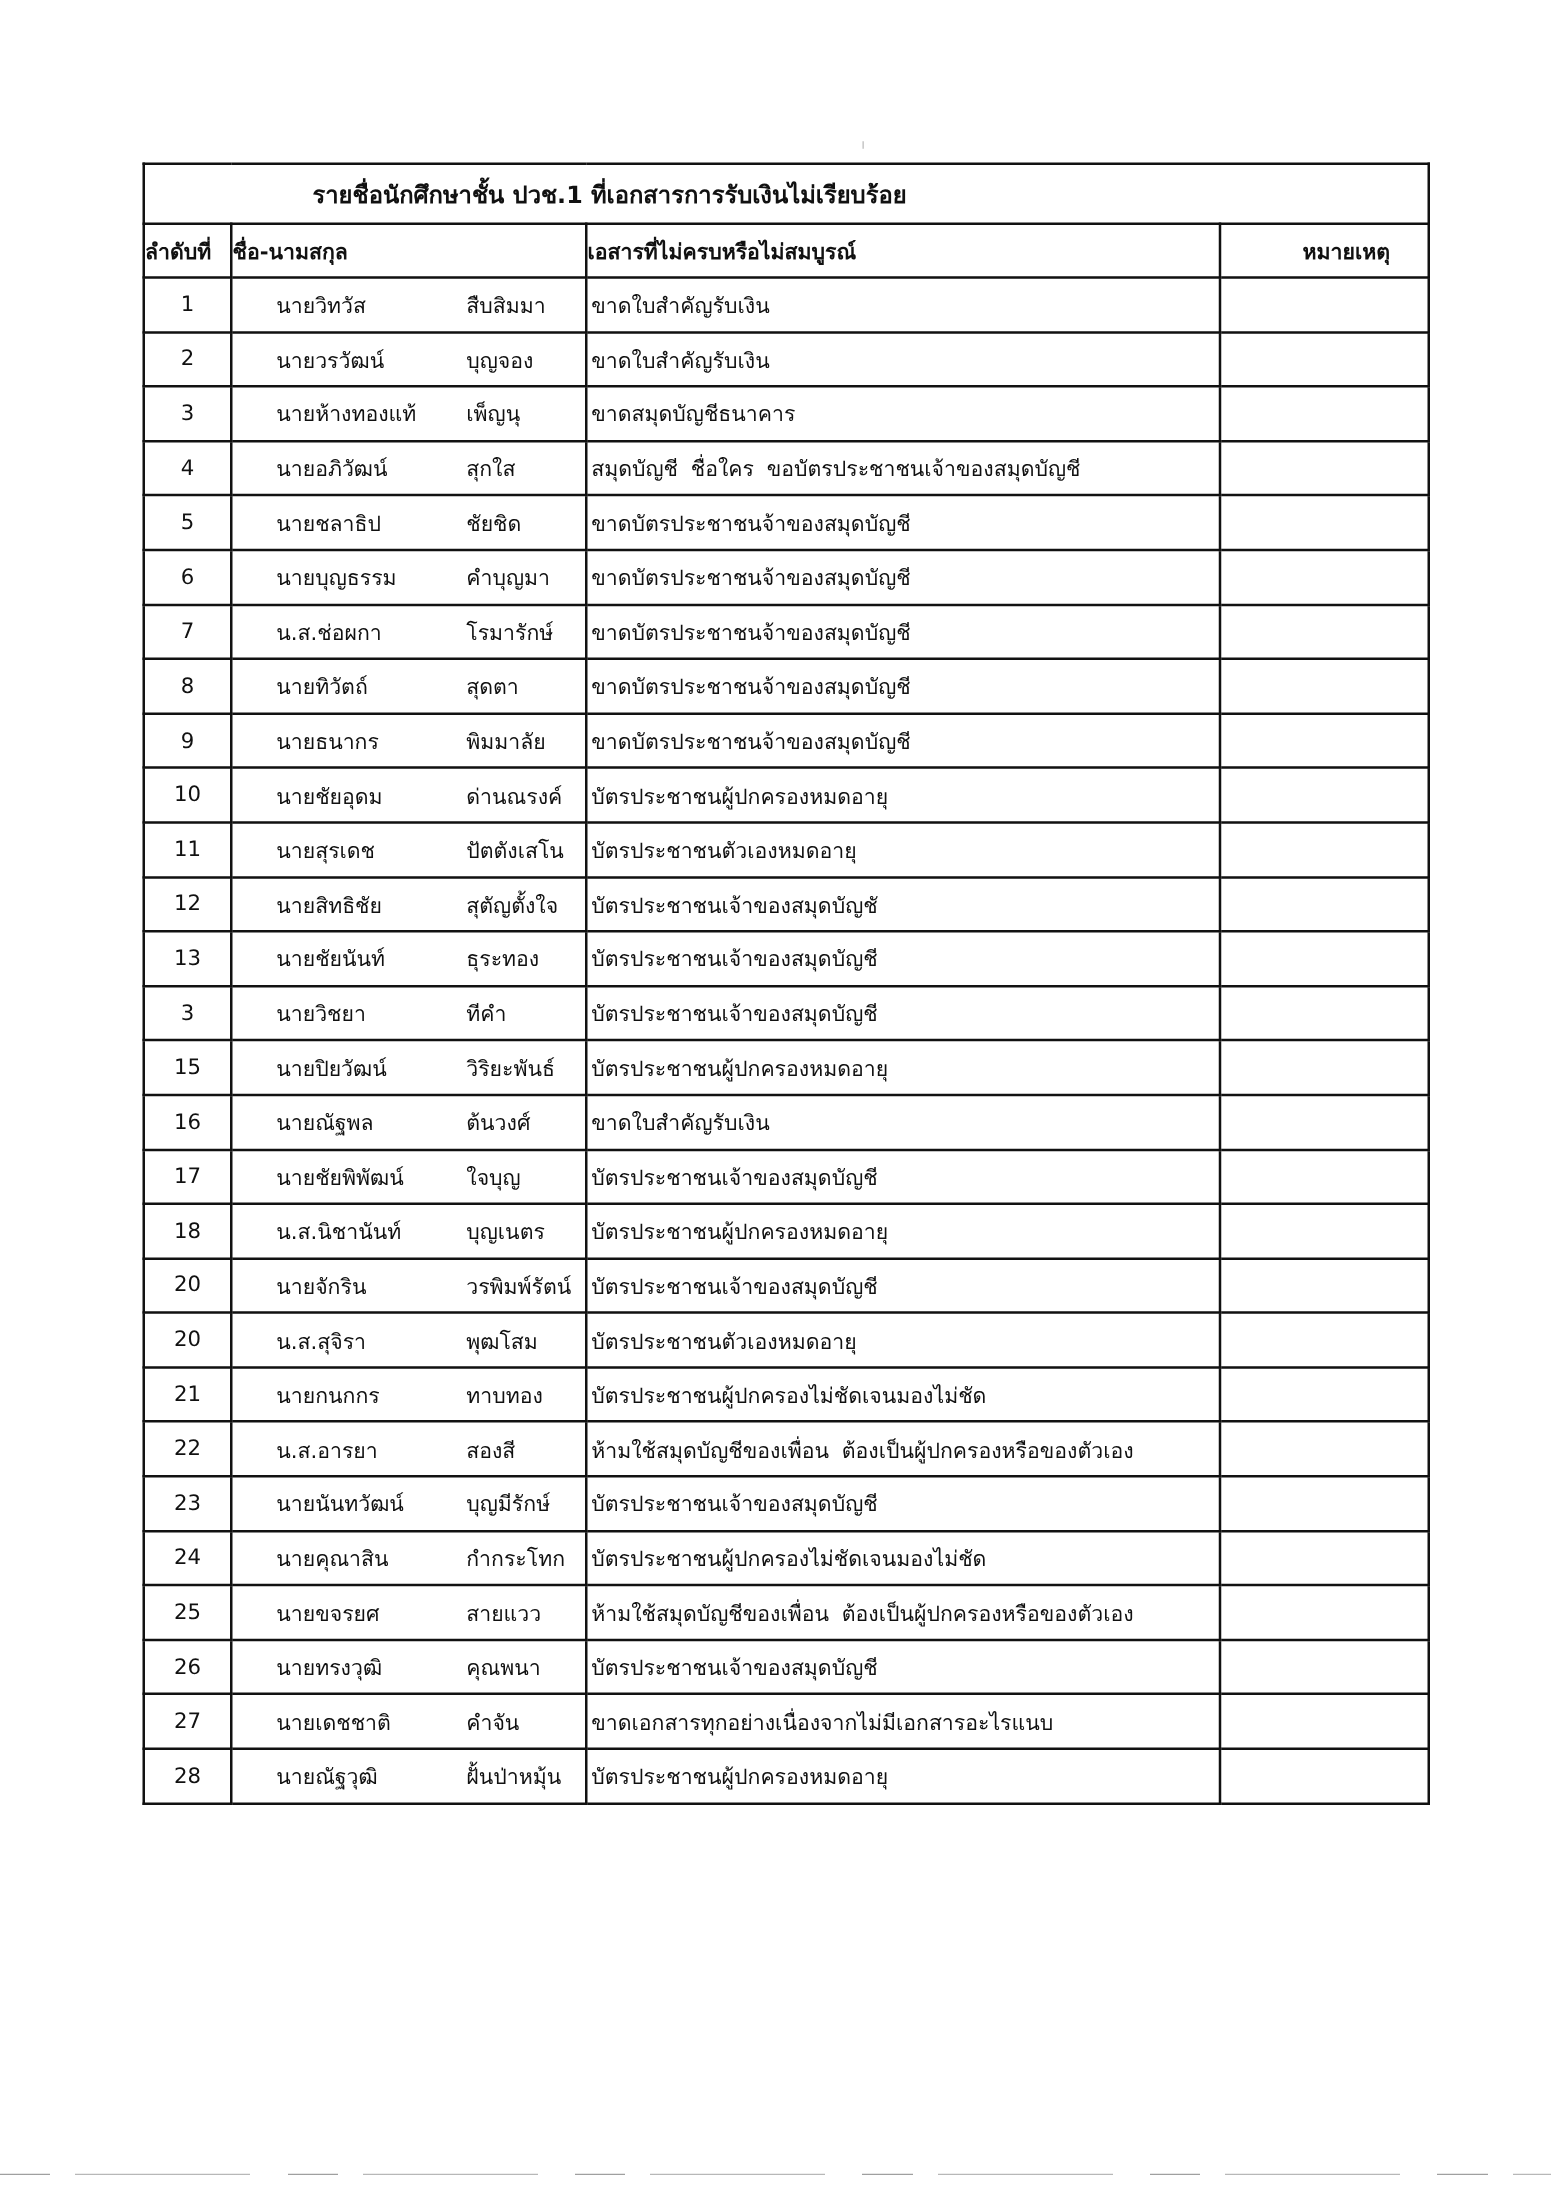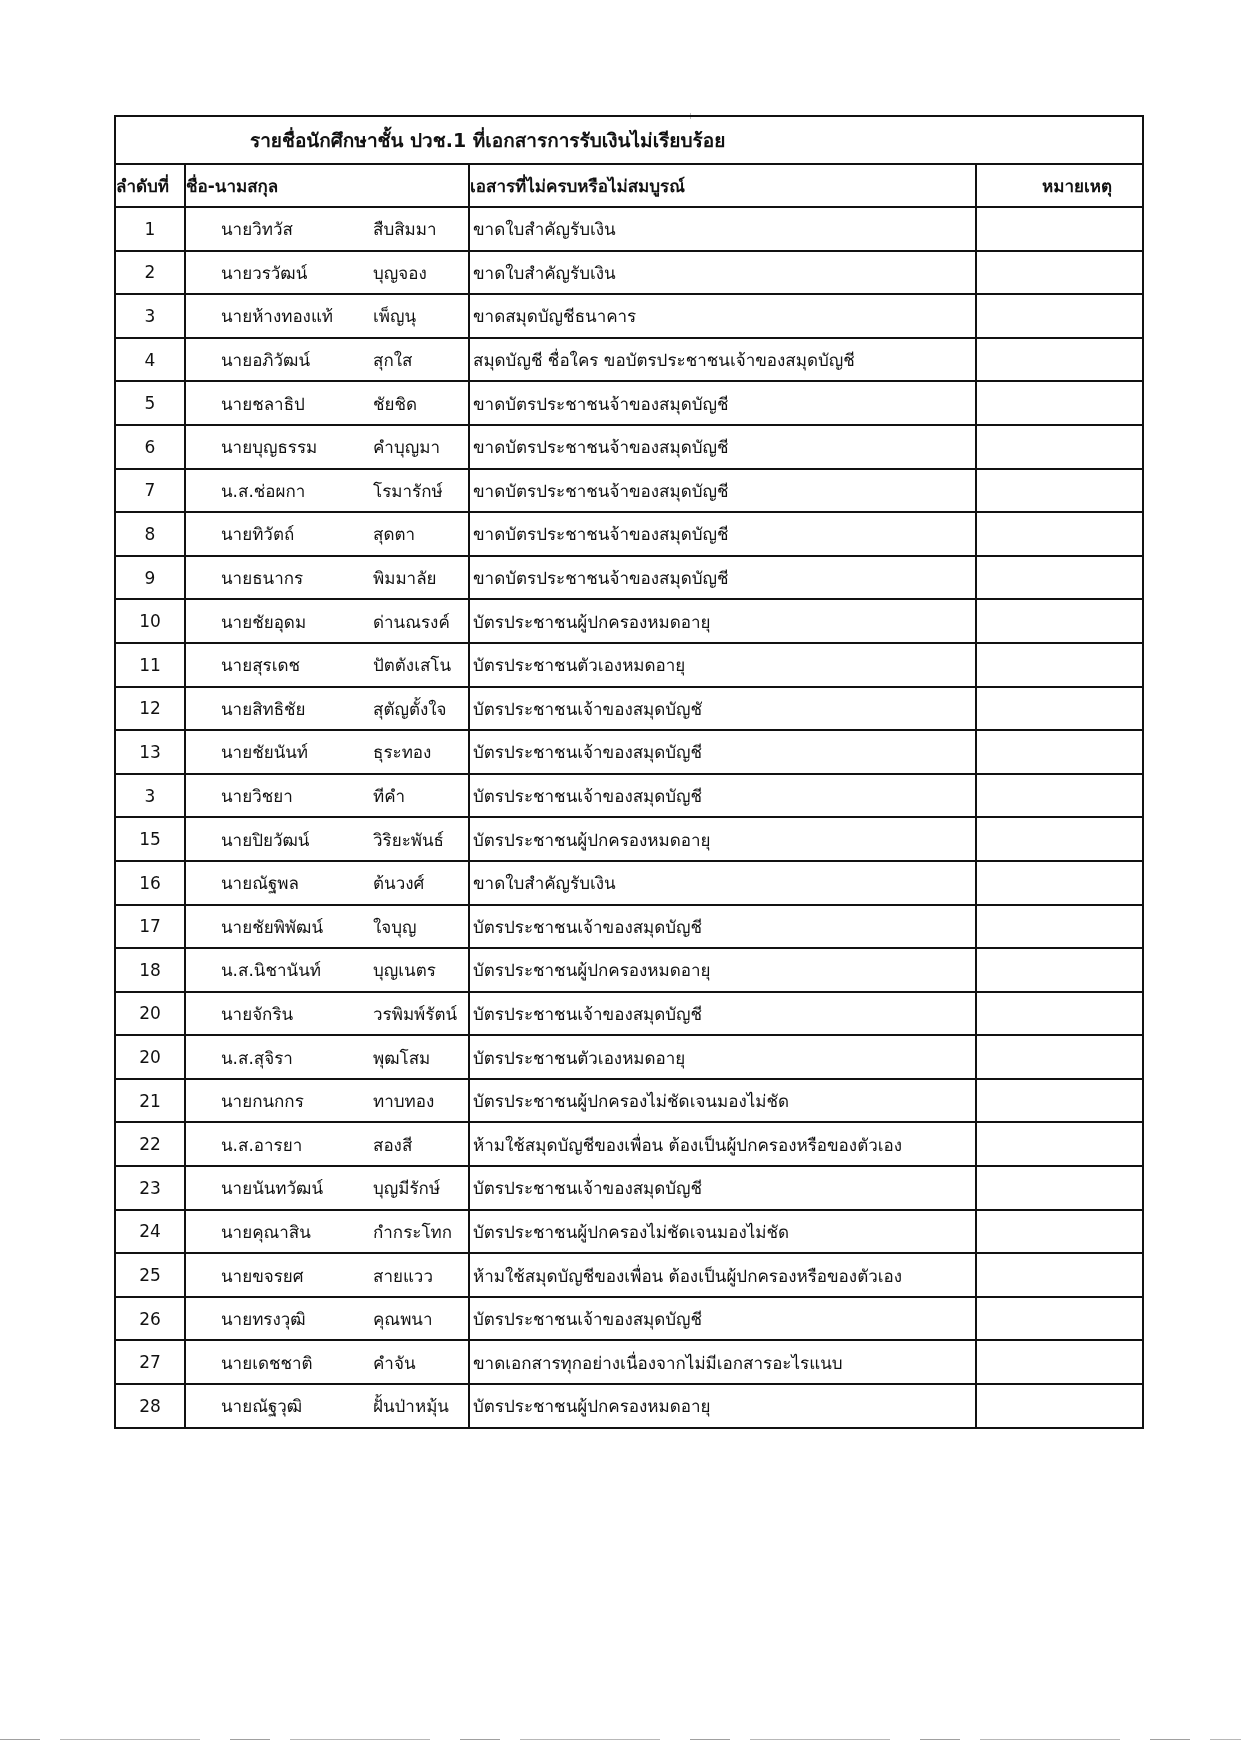--- a/index.html
+++ b/index.html
@@ -19,21 +19,21 @@
       position: absolute;
       left: 690px;
       top: 113px;
       width: 1px;
       height: 6px;
       background: #bbbbbb;
     }
     .doc-table {
       position: absolute;
       left: 114px;
-      top: 115px;
+      top: 130px;
       width: 1028px;
       border-collapse: collapse;
       table-layout: fixed;
     }
     .doc-table td, .doc-table th {
       border: 2px solid #111111;
       padding: 0;
       overflow: hidden;
       white-space: nowrap;
     }
@@ -73,20 +73,21 @@
     .first-name {
       display: inline-block;
       width: 152px;
       margin-left: 32px;
     }
     .last-name {
       display: inline-block;
     }
     td.cell-doc {
       padding-left: 3px !important;
+      font-family: Liberation Mono, monospace;
     }
     .scan-line {
       position: absolute;
       left: 0;
       top: 1739px;
       width: 1241px;
       height: 1px;
       background: repeating-linear-gradient(90deg, #777 0 40px, transparent 40px 60px, #999 60px 200px, transparent 200px 230px);
       opacity: 0.7;
     }

